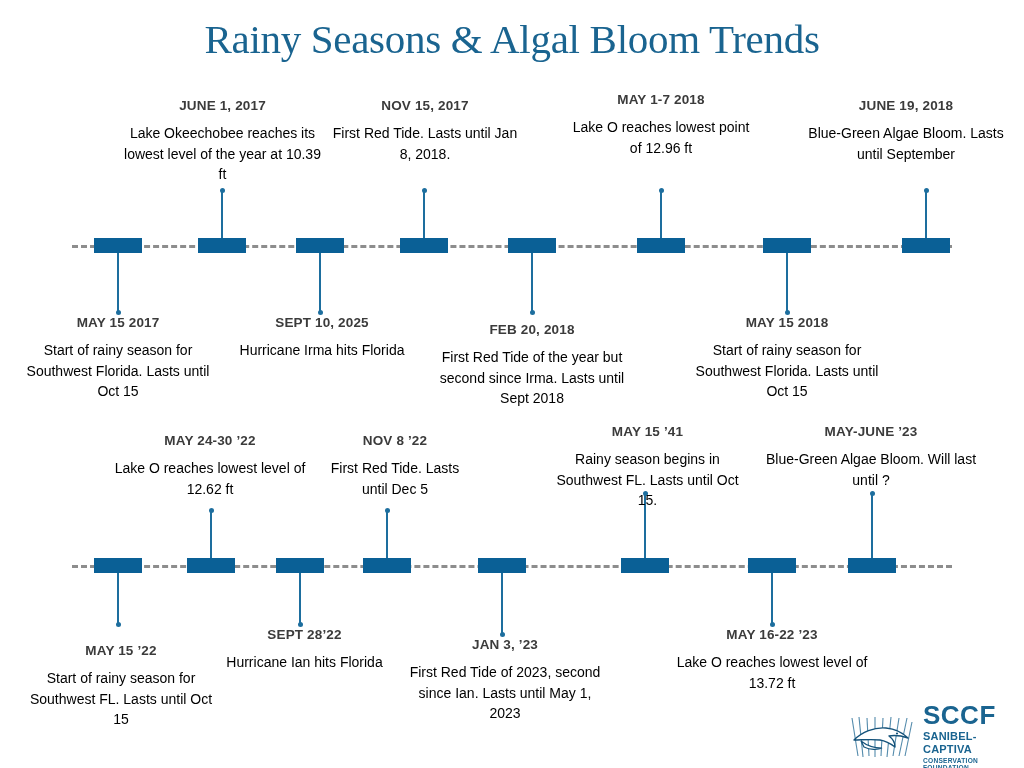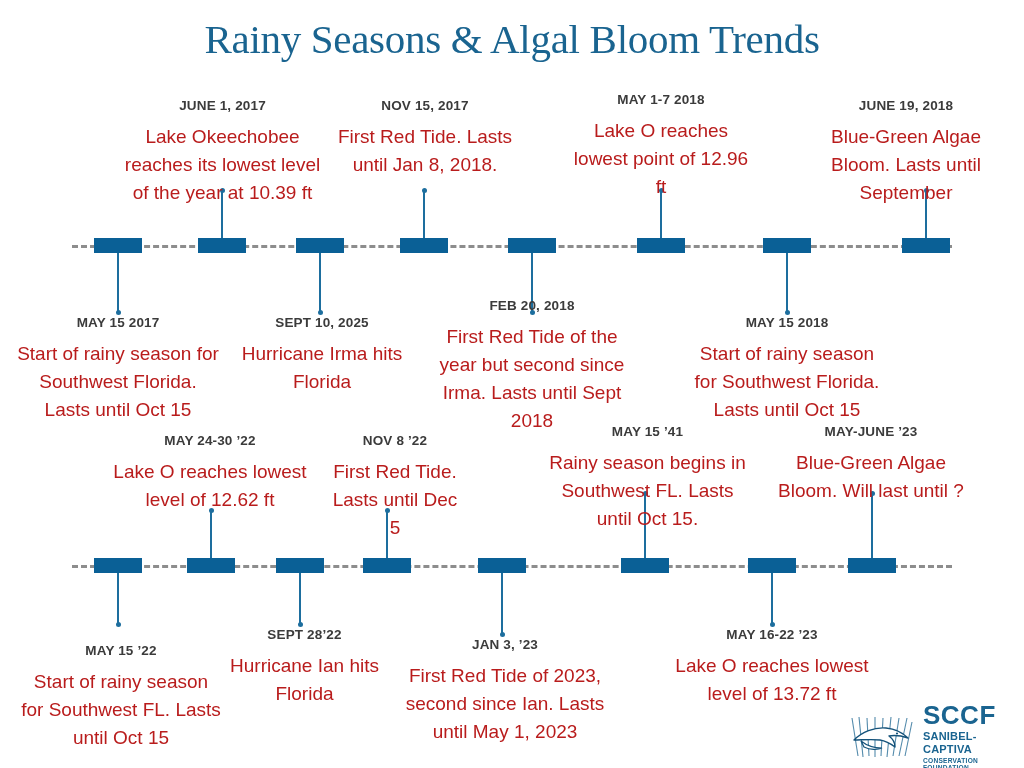--- a/index.html
+++ b/index.html
@@ -94,23 +94,23 @@
   .event .date {
     font-size: 13.5px;
     font-weight: bold;
     color: #3b3b3b;
     letter-spacing: 0.15px;
     line-height: 1.25;
     margin-bottom: 9px;
     white-space: nowrap;
   }
   .event .desc {
-    font-size: 19px;
+    font-size: 14px;
     font-weight: 400;
-    color: #b91c1c;
+    color: #000000;
     line-height: 1.48;
   }
   .event.above .date { margin-bottom: 8px; }
   .event.below .date { margin-bottom: 8px; }
 
   
   #sccf-logo {
     position: absolute;
     left: 848px;
     top: 712px;
@@ -205,21 +205,21 @@
   <div class="event below" style="left:14px; top:225px; width:208px">
     <div class="date">MAY 15 2017</div>
     <div class="desc">Start of rainy season for Southwest Florida. Lasts until Oct 15</div>
   </div>
 
   <div class="event below" style="left:232px; top:225px; width:180px">
     <div class="date">SEPT 10, 2025</div>
     <div class="desc">Hurricane Irma hits Florida</div>
   </div>
 
-  <div class="event below" style="left:428px; top:208px; width:208px">
+  <div class="event below" style="left:428px; top:232px; width:208px">
     <div class="date">FEB 20, 2018</div>
     <div class="desc">First Red Tide of the year but second since Irma. Lasts until Sept 2018</div>
   </div>
 
   <div class="event below" style="left:692px; top:225px; width:190px">
     <div class="date">MAY 15 2018</div>
     <div class="desc">Start of rainy season for Southwest Florida. Lasts until Oct 15</div>
   </div>
 </div>
 

